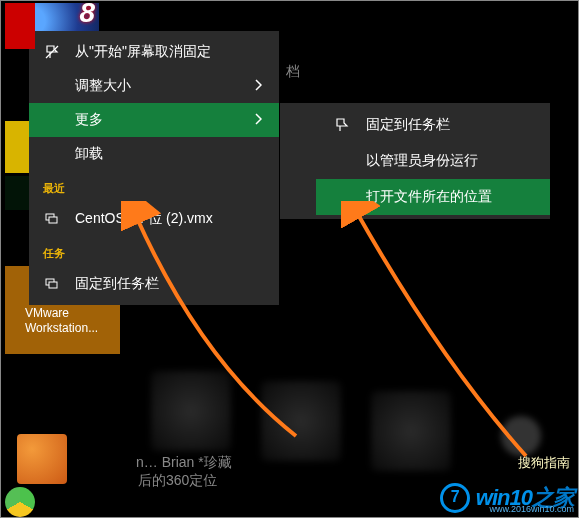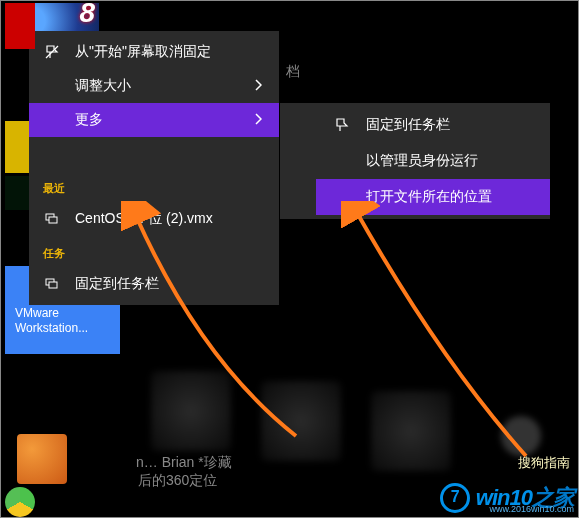--- a/index.html
+++ b/index.html
@@ -11,21 +11,21 @@
   .tile-8 { left: 4px; top: 2px; width: 94px; height: 46px; background: linear-gradient(180deg,#2a4a9e,#1b2a5c); overflow:hidden; }
   .tile-8::after { content:''; position:absolute; left:-10px; top:-10px; width:120px; height:70px; background: radial-gradient(circle at 30% 40%, #5aa6ff 15%, #1e3b90 50%, #0a1a44 90%); }
   .tile-8 .num { position:absolute; right:4px; top:-6px; font-size:28px; font-weight:bold; color:#fff; font-style:italic; z-index:2; text-shadow:0 0 4px #f00; }
   .tile-8 .red { position:absolute; left:0; top:0; width:30px; height:46px; background:#c00; z-index:1; }
 
   .tile-yellow { left:4px; top:120px; width:94px; height:52px; background:#d8b400; overflow:hidden; }
   .tile-yellow::before { content:''; position:absolute; left:30px; top:6px; width:32px; height:32px; background:#2b2b2b; border-radius:4px; }
 
   .tile-fallout { left:4px; top:175px; width:94px; height:34px; background:#021407; display:flex; align-items:center; justify-content:center; font-weight:bold; font-size:14px; color:#f7d438; letter-spacing:1px; }
 
-  .tile-vmware { left:4px; top:265px; width:115px; height:88px; background:#3b82f6; padding:40px 8px 8px 10px; font-size:12px; line-height:15px; }
+  .tile-vmware { left:4px; top:265px; width:115px; height:88px; background:#a16207; padding:40px 8px 8px 20px; font-size:12px; line-height:15px; }
   .tile-vmware::before { content:''; position:absolute; left:44px; top:12px; width:26px; height:22px; background:linear-gradient(135deg,#f5822a 50%,#5f91c8 50%); }
 
   .tile-matlab { left:16px; top:433px; width:50px; height:50px; background:radial-gradient(circle at 30% 30%, #f39a3a, #cc5a15); border-radius:4px; }
   .tile-360 { left:4px; top:486px; width:30px; height:30px; border-radius:50%; background: conic-gradient(#4cc24c 0 120deg, #f6c721 120deg 240deg, #55bf55 240deg 360deg); }
 
   
   .context-menu {
     position: absolute;
     left: 28px; top: 30px;
     width: 250px;
@@ -33,21 +33,21 @@
     display: flex; flex-direction: column;
     padding: 4px 0;
     font-size: 14px;
   }
   .menu-item {
     display: flex; align-items: center;
     padding: 8px 14px 8px 14px;
     gap: 14px;
     cursor: default;
   }
-  .menu-item:hover, .menu-item.hover { background:#6d28d9; }
+  .menu-item:hover, .menu-item.hover { background:#15803d; }
   .menu-icon { width: 18px; height:18px; display:flex; align-items:center; justify-content:center; color:#fff; flex-shrink:0; }
   .menu-label { flex:1; white-space:nowrap; }
   .chevron { width:14px; text-align:center; }
   .section-head { padding: 10px 14px 6px 14px; font-size:11px; color:#eab308;font-weight:bold; }
 
   
   .submenu {
     position:absolute;
     left: 279px; top: 102px;
     width: 270px;
@@ -132,20 +132,21 @@
     <span class="menu-icon"></span>
     <span class="menu-label">更多</span>
     <span class="chevron">
       <svg width="8" height="12" viewBox="0 0 8 12">
           <path d="M2 1 L7 6 L2 11" stroke="#fff" stroke-width="1.5" fill="none"></path>
         </svg>
     </span>
   </div>
   <div class="menu-item">
     <span class="menu-icon"></span>
+    <span class="menu-label">卸载</span>
   </div>
 
   <div class="section-head">最近</div>
   <div class="menu-item">
     <span class="menu-icon">
       <svg width="16" height="16" viewBox="0 0 16 16">
           <rect x="2" y="3" width="8" height="6" stroke="#fff" fill="none"></rect>
           <rect x="5" y="6" width="8" height="6" stroke="#fff" fill="#2b2b2b"></rect>
         </svg>
     </span>

